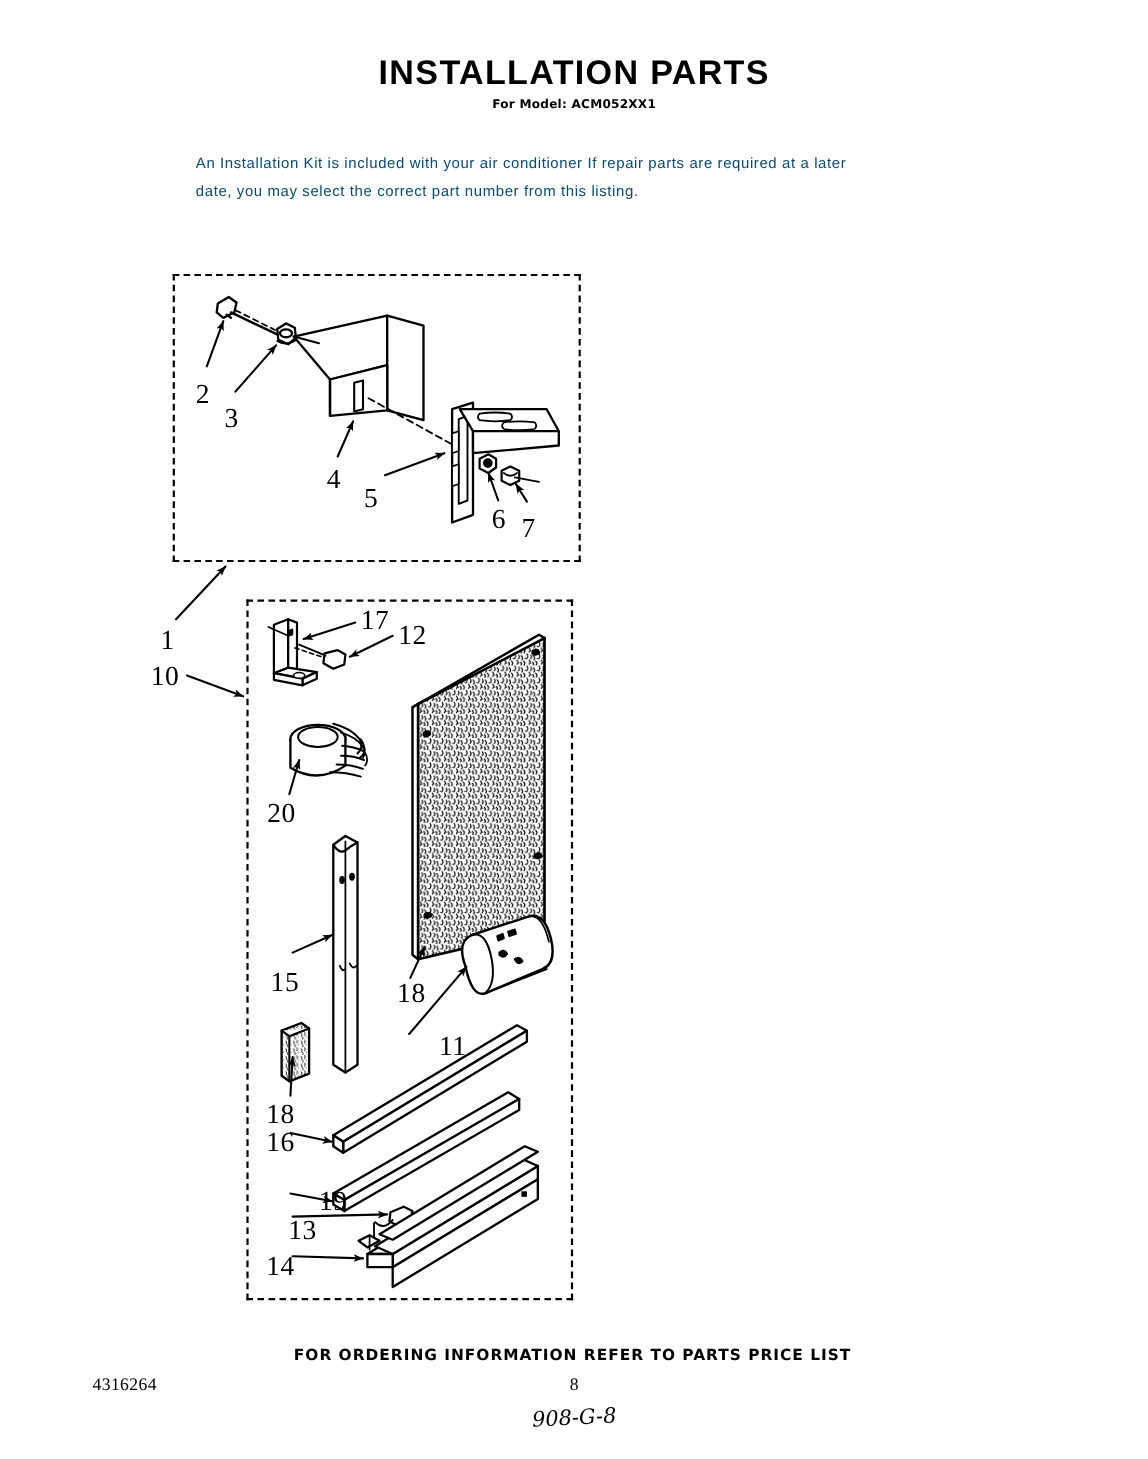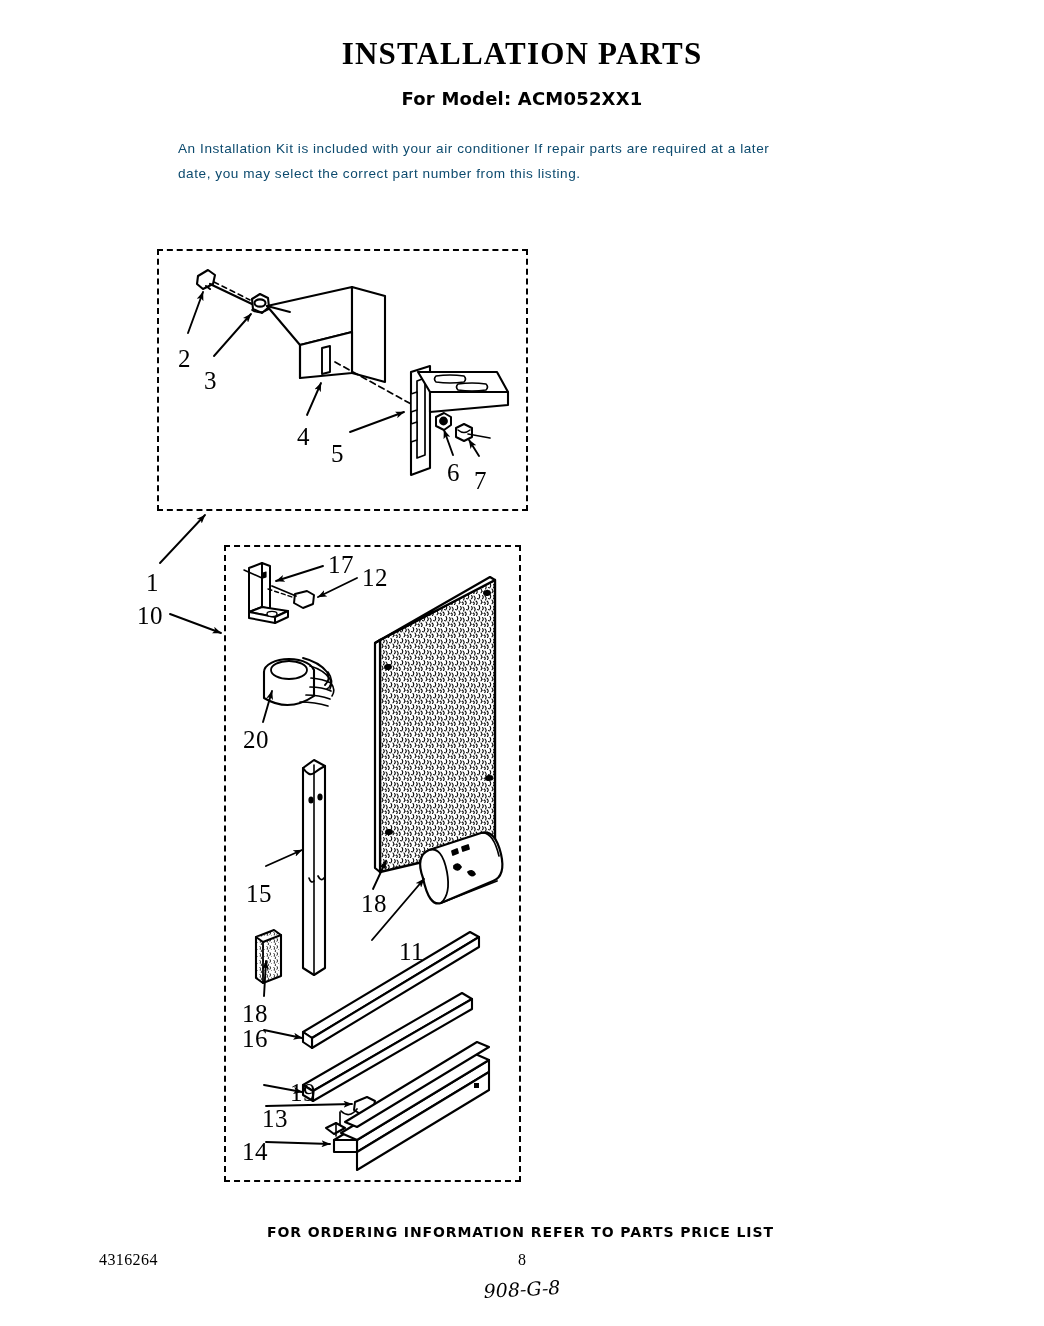--- a/index.html
+++ b/index.html
@@ -16,36 +16,36 @@
     overflow: hidden;
   }
   .page {
     position: absolute;
     inset: 0;
   }
 
   
   #page-title {
     position: absolute;
-    top: 36px;
+    top: 48px;
     left: 0;
     width: 1044px;
     text-align: center;
     font-size: 31px;
     font-weight: bold;
     letter-spacing: 1.2px;
-    font-family: Liberation Serif, serif;
+    font-family: Liberation Sans, sans-serif;
   }
   #model-line {
     position: absolute;
     top: 88px;
     left: 0;
     width: 1044px;
     text-align: center;
-    font-size: 18px;
+    font-size: 11px;
     font-weight: bold;
     letter-spacing: .2px;
     font-family: "DejaVu Sans", sans-serif;
   }
 
   
   .intro {
     position: absolute;
     left: 178px;
     width: 625px;
@@ -110,21 +110,20 @@
     letter-spacing: .9px;
     font-family: "DejaVu Sans", sans-serif;
   }
   #doc-number {
     position: absolute;
     top: 1251px;
     left: 84px;
     font-size: 16px;
     font-family: "Liberation Serif", serif;
     letter-spacing: .4px;
-    margin-left: 15px;
   }
   #page-number {
     position: absolute;
     top: 1251px;
     left: 0;
     width: 1044px;
     text-align: center;
     font-size: 16px;
     font-family: "Liberation Serif", serif;
   }

